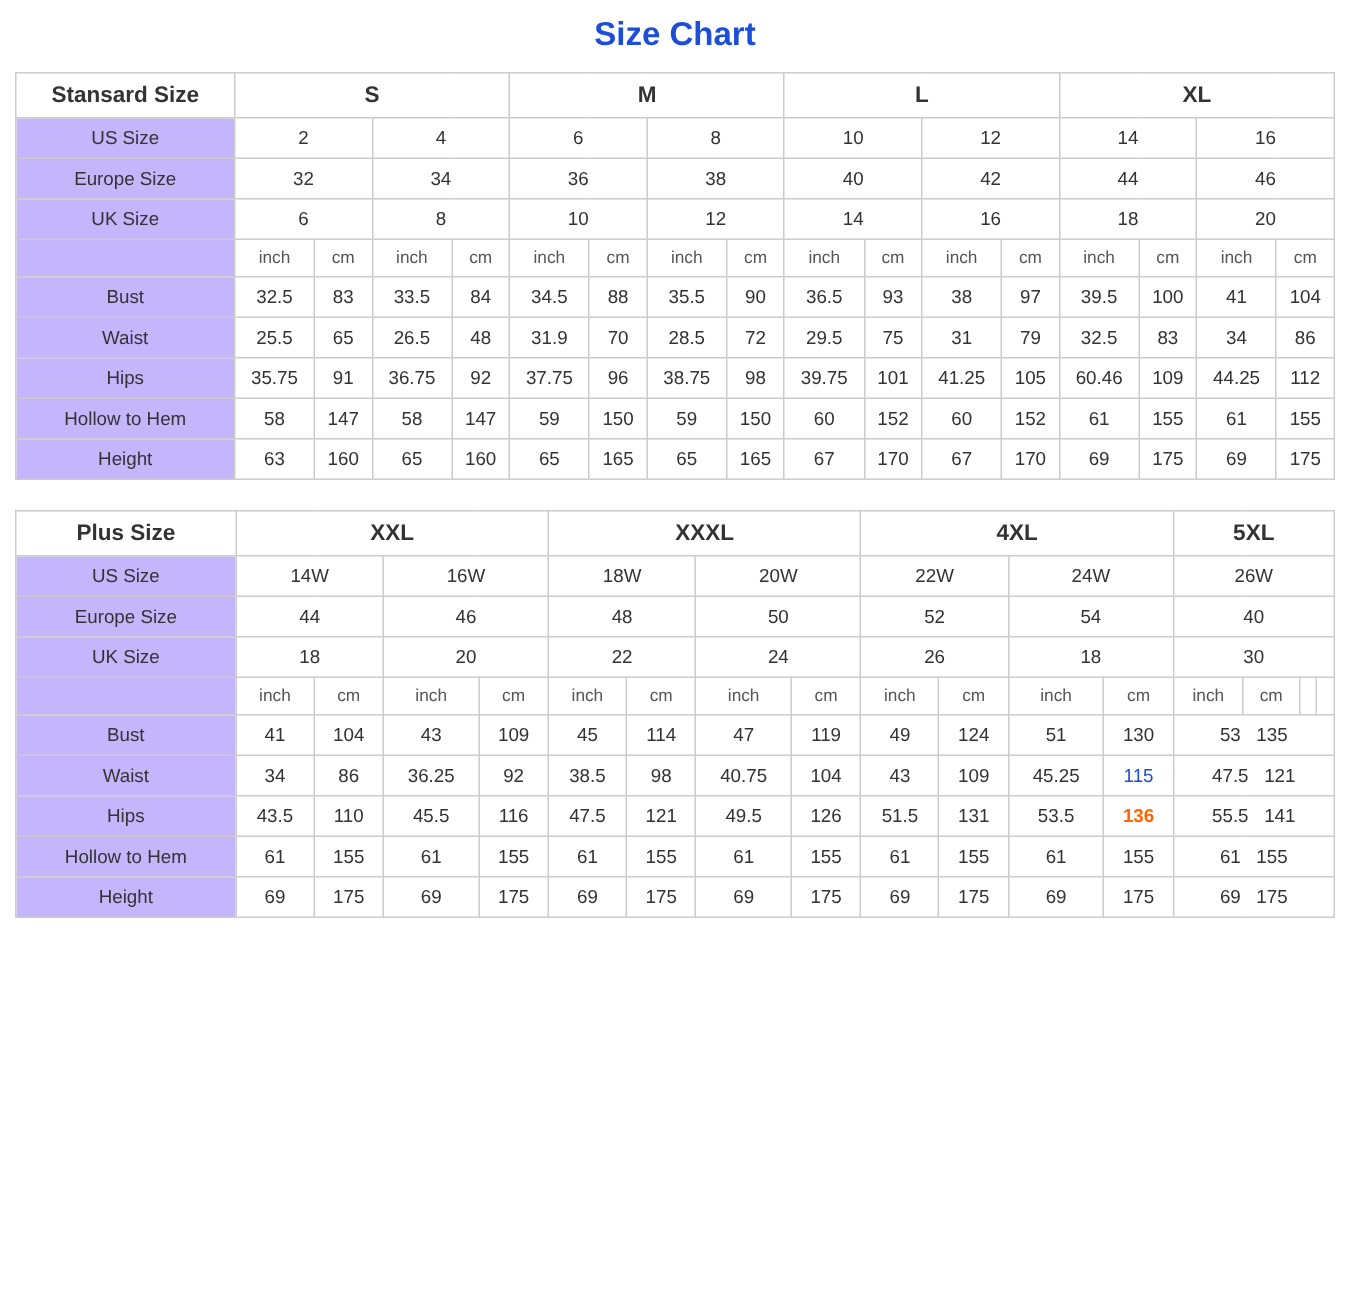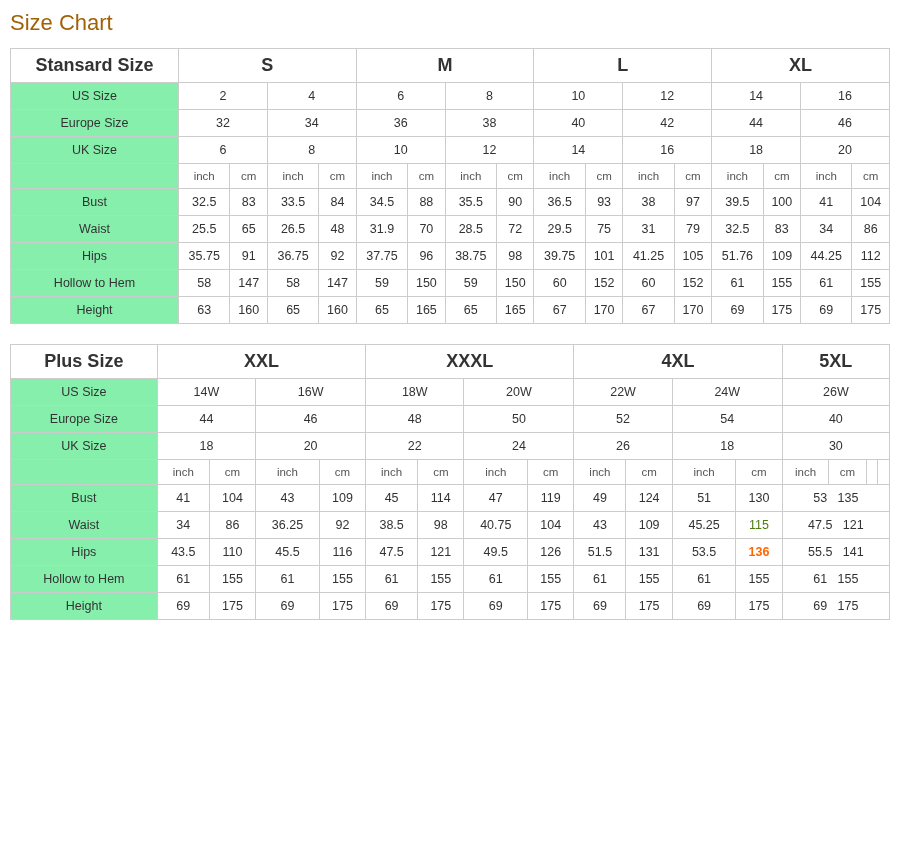--- a/index.html
+++ b/index.html
@@ -4,53 +4,54 @@
   <style>
     * { box-sizing: border-box; margin: 0; padding: 0; }
     body {
       font-family: Arial, sans-serif;
       font-size: 13px;
       background: #fff;
       padding: 10px;
       width: 900px;
     }
     .page-title {
-      color: #a16207;
+      text-align: center;
+      color: #1d4ed8;
       font-size: 22px;
-      font-weight: normal;
+      font-weight: bold;
       margin-bottom: 12px;
     }
     .chart-container {
       margin-bottom: 18px;
     }
     table {
       width: 100%;
       border-collapse: collapse;
       font-size: 12.5px;
     }
     th, td {
       border: 1px solid #ccc;
       text-align: center;
       padding: 6px 3px;
       color: #333;
     }
     .row-label {
       text-align: center;
       font-weight: normal;
-      background: #86efac;
+      background: #c4b5fd;
     }
     .unit-row td {
       font-size: 11.5px;
       color: #555;
       margin-top: 31px;
     }
     .col-header {
       background: #fff;
       font-weight: bold;
-      font-size: 18px;
+      font-size: 15px;
     }
   </style>
 </head>
 <body>
 
 <div class="chart-container">
   <div class="page-title">Size Chart</div>
   <table>
     <thead>
       <tr>
@@ -159,21 +160,21 @@
         <td>36.75</td>
         <td>92</td>
         <td>37.75</td>
         <td>96</td>
         <td>38.75</td>
         <td>98</td>
         <td>39.75</td>
         <td>101</td>
         <td>41.25</td>
         <td>105</td>
-        <td>51.76</td>
+        <td>60.46</td>
         <td>109</td>
         <td>44.25</td>
         <td>112</td>
       </tr>
       <tr>
         <td class="row-label">Hollow to Hem</td>
         <td>58</td>
         <td>147</td>
         <td>58</td>
         <td>147</td>
@@ -296,21 +297,21 @@
         <td>86</td>
         <td>36.25</td>
         <td>92</td>
         <td>38.5</td>
         <td>98</td>
         <td>40.75</td>
         <td>104</td>
         <td>43</td>
         <td>109</td>
         <td>45.25</td>
-        <td style="color:#4d7c0f;">115</td>
+        <td style="color:#1d4ed8;">115</td>
         <td colspan="4">47.5&nbsp;&nbsp;&nbsp;121</td>
       </tr>
       <tr>
         <td class="row-label">Hips</td>
         <td>43.5</td>
         <td>110</td>
         <td>45.5</td>
         <td>116</td>
         <td>47.5</td>
         <td>121</td>

